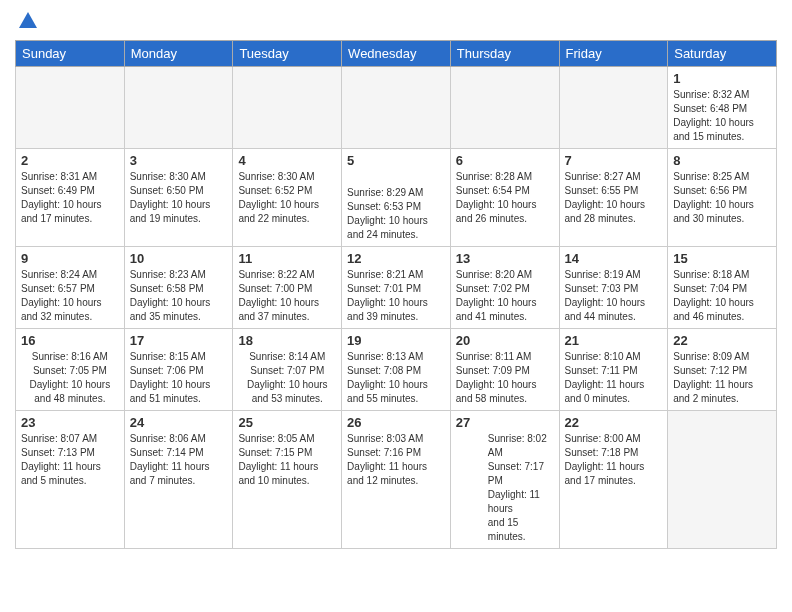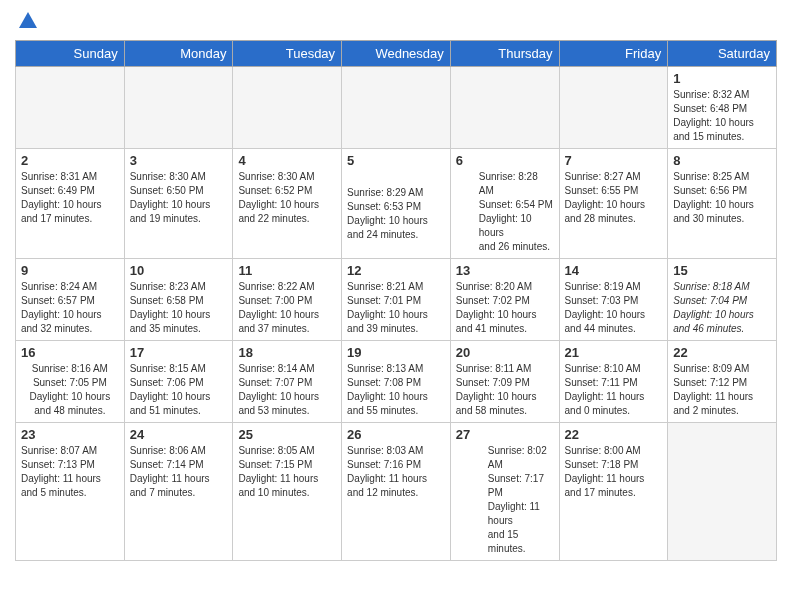--- a/index.html
+++ b/index.html
@@ -4,21 +4,21 @@
   <style>
     * { box-sizing: border-box; margin: 0; padding: 0; }
     body { font-family: Arial, sans-serif; background: #fff; width: 792px; height: 612px; overflow: hidden; }
     .container { width: 792px; padding: 10px 15px; }
     .header-area { display: flex; justify-content: space-between; align-items: flex-start; margin-bottom: 8px; }
     .logo { display: flex; align-items: center; }
     .title-area { text-align: right; }
     .month-title { font-size: 32px; color: #333; font-weight: normal; }
     .location { font-size: 14px; color: #555; }
     table { width: 100%; border-collapse: collapse; table-layout: fixed; }
-    th { background-color: #2a6dc9; color: #fff; text-align: right; padding: 5px 6px; font-size: 13px; font-weight: normal; border: 1px solid #aaa; margin-top: 21px; }
+    th { background-color: #2a6dc9; color: #fff; text-align: left; padding: 5px 6px; font-size: 13px; font-weight: normal; border: 1px solid #aaa; margin-top: 21px; }
     td { border: 1px solid #ccc; vertical-align: top; padding: 4px 5px; height: 78px; background: #fff; }
     td.empty { background: #f5f5f5; }
     .day-num { font-size: 13px; font-weight: bold; color: #333; display: block; margin-bottom: 2px; }
     .day-detail { font-size: 10px; color: #333; line-height: 1.4; }
   </style>
 </head>
 <body>
 
 <div class="container">
   <div class="header-area">
@@ -91,21 +91,21 @@
           </td>
           <td>
             <span class="day-num">5</span>
             <div class="day-detail" style="white-space: pre-line; margin-top: 18px;">Sunrise: 8:29 AM
 Sunset: 6:53 PM
 Daylight: 10 hours
 and 24 minutes.</div>
           </td>
           <td>
             <span class="day-num">6</span>
-            <div class="day-detail" style="white-space: pre-line; margin-left: 23px;">Sunrise: 8:28 AM
+            <div class="day-detail" style="white-space: pre-line;">Sunrise: 8:28 AM
 Sunset: 6:54 PM
 Daylight: 10 hours
 and 26 minutes.</div>
           </td>
           <td>
             <span class="day-num">7</span>
             <div class="day-detail" style="white-space: pre-line;">Sunrise: 8:27 AM
 Sunset: 6:55 PM
 Daylight: 10 hours
 and 28 minutes.</div>
@@ -156,21 +156,21 @@
           </td>
           <td>
             <span class="day-num">14</span>
             <div class="day-detail" style="white-space: pre-line;">Sunrise: 8:19 AM
 Sunset: 7:03 PM
 Daylight: 10 hours
 and 44 minutes.</div>
           </td>
           <td>
             <span class="day-num">15</span>
-            <div class="day-detail" style="white-space: pre-line; font-style: italic;">Sunrise: 8:18 AM
+            <div class="day-detail" style="white-space: pre-line;">Sunrise: 8:18 AM
 Sunset: 7:04 PM
 Daylight: 10 hours
 and 46 minutes.</div>
           </td>
         </tr>
         <tr>
           <td>
             <span class="day-num">16</span>
             <div class="day-detail" style="white-space: pre-line; text-align: center;">Sunrise: 8:16 AM
 Sunset: 7:05 PM
@@ -179,21 +179,21 @@
           </td>
           <td>
             <span class="day-num">17</span>
             <div class="day-detail" style="white-space: pre-line;">Sunrise: 8:15 AM
 Sunset: 7:06 PM
 Daylight: 10 hours
 and 51 minutes.</div>
           </td>
           <td>
             <span class="day-num">18</span>
-            <div class="day-detail" style="white-space: pre-line;">Sunrise: 8:14 AM
+            <div class="day-detail" style="white-space: pre-line; text-align: center;">Sunrise: 8:14 AM
 Sunset: 7:07 PM
 Daylight: 10 hours
 and 53 minutes.</div>
           </td>
           <td>
             <span class="day-num">19</span>
             <div class="day-detail" style="white-space: pre-line;">Sunrise: 8:13 AM
 Sunset: 7:08 PM
 Daylight: 10 hours
 and 55 minutes.</div>

